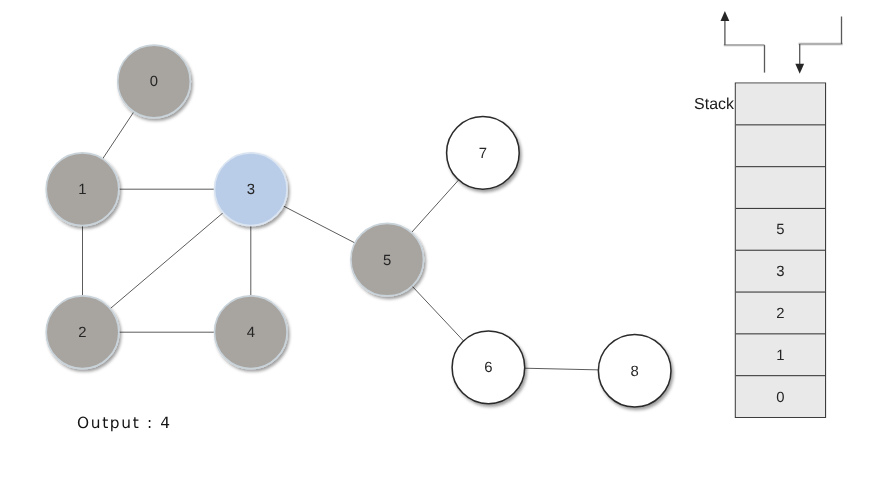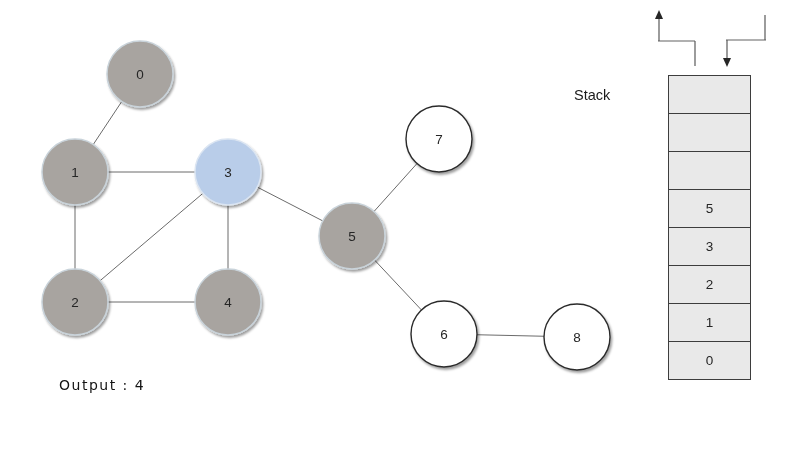--- a/index.html
+++ b/index.html
@@ -10,34 +10,34 @@
   .diagram-svg{position:absolute;left:0;top:0;}
   .edge{stroke:#5a5a5a;stroke-width:0.9;}
   .node-visited{fill:#a8a4a0;stroke:#c9d3da;stroke-width:1.5;}
   .node-current{fill:#b9cde9;stroke:#dbe5f2;stroke-width:1.5;}
   .node-unvisited{fill:#ffffff;stroke:#2b2b2b;stroke-width:1.4;}
   .node-label{font-size:13.5px;fill:#262626;font-family:"Liberation Sans",sans-serif;}
   .arrow-h{fill:none;stroke:#b0b0b0;stroke-width:2.2;}
   .arrow-v{fill:none;stroke:#595959;stroke-width:1.2;}
   .arrow-head{fill:#262626;}
   .stack-label{
-    position:absolute;left:574px;top:87px;font-size:14.5px;color:#1a1a1a;
+    position:absolute;left:631px;top:87px;font-size:14.5px;color:#1a1a1a;
   }
   .stack-box{
     position:absolute;left:668px;top:75px;width:81px;
     border:1.5px solid #3d3d3d;background:#e9e9e9;
   }
   .stack-cell{
     height:37px;display:flex;align-items:center;justify-content:center;
     background:#e9e9e9;font-size:13.5px;color:#262626;
     border-top:1px solid #3d3d3d;
   }
   .stack-cell:first-child{border-top:none;}
   .output-text{
-    position:absolute;left:59px;top:377px;font-size:14px;color:#141414;
+    position:absolute;left:70px;top:377px;font-size:14px;color:#141414;
     letter-spacing:1.5px;font-family:"DejaVu Sans",sans-serif;
   }
 </style>
 </head>
 <body>
 
 <div class="canvas">
 
   <svg class="diagram-svg" width="800" height="450" viewBox="0 0 800 450">
     <defs>

